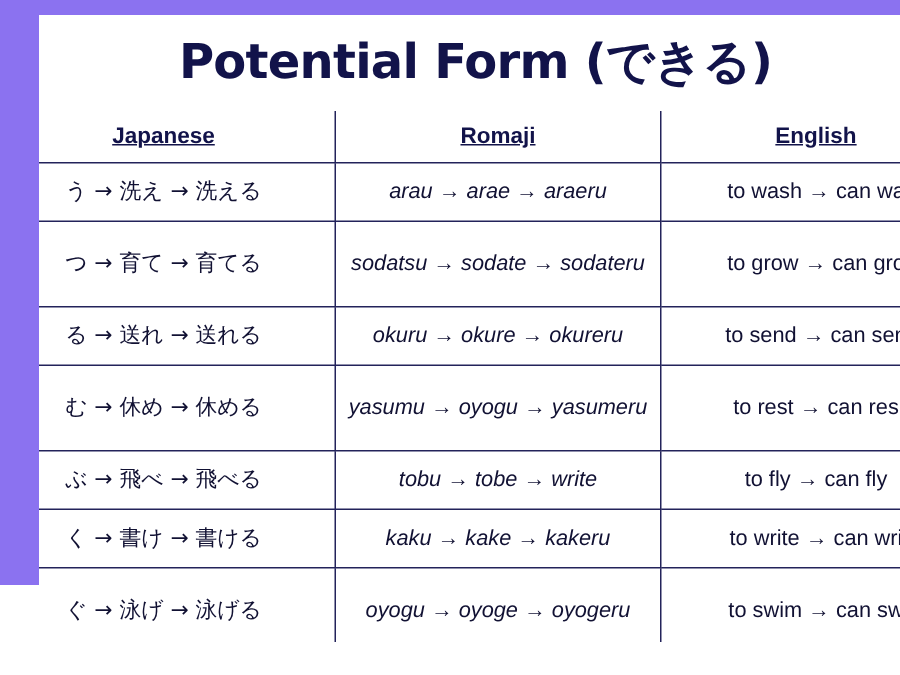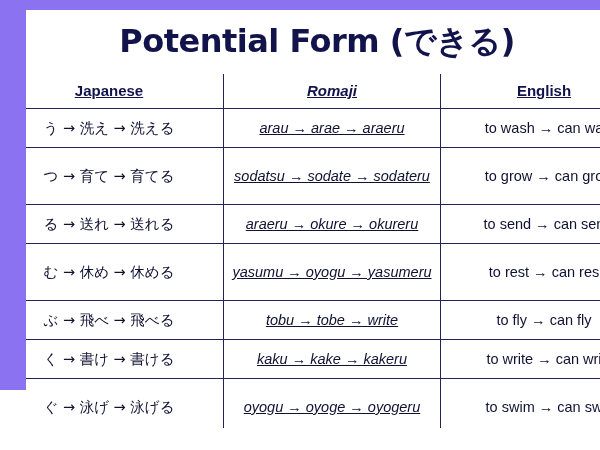--- a/index.html
+++ b/index.html
@@ -57,33 +57,32 @@
   }
   table.vocab th {
     font-weight: bold;
     text-decoration: underline;
     font-size: 15px;
     color: #12134a;
     height: 26px;
     border-top: none;
   }
   table.vocab th.jp-col { width: 216px; }
-  table.vocab th.ro-col { width: 204px; font-style: italic; }
+  table.vocab th.ro-col { width: 204px; }
   table.vocab th.en-col { width: 194px; }
   td.jp {
     font-family: "DejaVu Sans", sans-serif;
     font-size: 16px;
     white-space: nowrap;
     text-align: right;
     padding-right: 8px;
   }
   td.ro {
     font-style: italic;
     font-size: 14.5px;
-    text-decoration: underline;
   }
   td.en {
     font-size: 14.5px;
     white-space: nowrap;
     text-align: right;
     padding-right: 6px;
   }
   tr.r0 td, tr.r2 td, tr.r4 td, tr.r5 td { height: 30px; }
   tr.r1 td, tr.r3 td, tr.r6 td, tr.r7 td { height: 48px; }
 </style>
@@ -109,21 +108,21 @@
           <td class="ro">arau → arae → araeru</td>
           <td class="en">to wash → can wa</td>
         </tr>
         <tr class="r1">
           <td class="jp">つ → 育て → 育てる</td>
           <td class="ro">sodatsu → sodate → sodateru</td>
           <td class="en">to grow → can gro</td>
         </tr>
         <tr class="r2">
           <td class="jp">る → 送れ → 送れる</td>
-          <td class="ro">araeru → okure → okureru</td>
+          <td class="ro">okuru → okure → okureru</td>
           <td class="en">to send → can sen</td>
         </tr>
         <tr class="r3">
           <td class="jp">む → 休め → 休める</td>
           <td class="ro">yasumu → oyogu → yasumeru</td>
           <td class="en">to rest → can res</td>
         </tr>
         <tr class="r4">
           <td class="jp">ぶ → 飛べ → 飛べる</td>
           <td class="ro">tobu → tobe → write</td>

